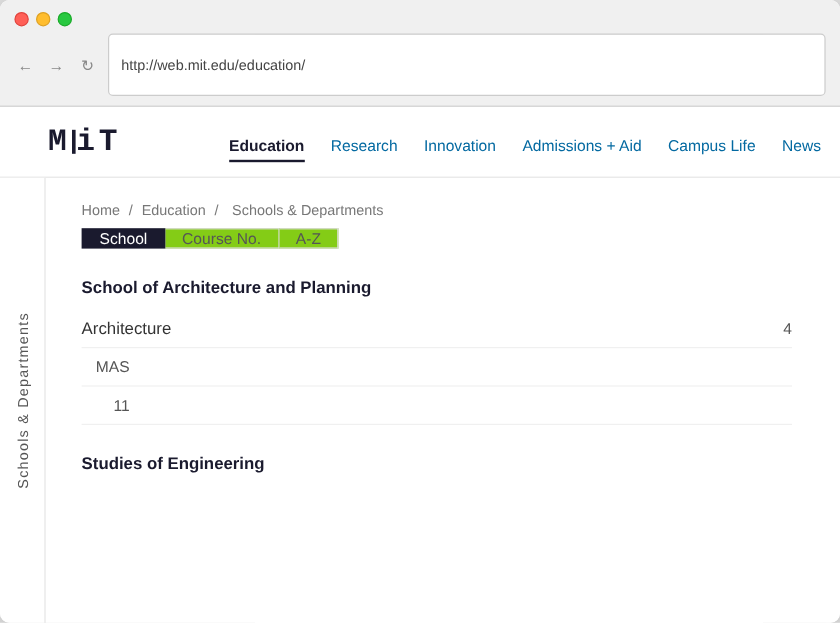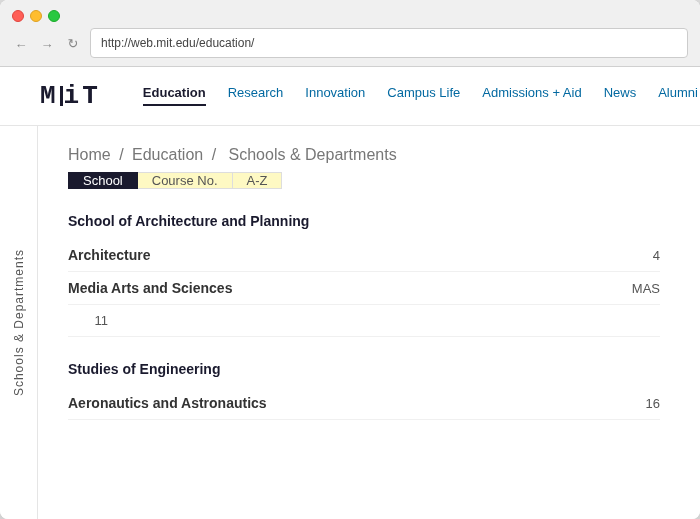--- a/index.html
+++ b/index.html
@@ -65,41 +65,42 @@
       color: #888;
       font-size: 13px;
       cursor: pointer;
     }
 
     .address-bar {
       flex: 1;
       background: #fff;
       border: 1px solid #ccc;
       border-radius: 4px;
-      padding: 7px 10px;
+      padding: 18px 10px;
       font-size: 12px;
       color: #444;
     }
 
     
     .page-content {
       flex: 1;
       overflow-y: auto;
       background: #fff;
       display: flex;
       flex-direction: column;
     }
 
     
     .site-header {
       display: flex;
-      align-items: flex-start;
+      align-items: flex-end;
       padding: 14px 40px;
       border-bottom: 1px solid #e5e5e5;
       flex-shrink: 0;
+      gap: 48px;
     }
 
     .mit-logo {
       display: flex;
       align-items: center;
       margin-right: 32px;
       flex-shrink: 0;
     }
 
     .site-nav {
@@ -158,21 +159,21 @@
       letter-spacing: 1px;
       white-space: nowrap;
     }
 
     .main-content {
       flex: 1;
       padding: 20px 40px 30px 30px;
     }
 
     .breadcrumb {
-      font-size: 16px;
+      font-size: 12px;
       color: #777;
       margin-bottom: 8px;
     }
 
     .breadcrumb a {
       color: #777;
       text-decoration: none;
     }
     .breadcrumb span { color: #777; margin: 0 4px; }
 
@@ -199,21 +200,21 @@
       border: 1px solid transparent;
     }
 
     .tab.active {
       background: #1a1a2e;
       color: #fff;
       font-weight: 500;
     }
 
     .tab.inactive {
-      background: #fef9c3;
+      background: #84cc16;
       color: #555;
       border: 1px solid #ddd;
       border-left: none;
     }
 
     .tab.inactive:first-child { border-left: 1px solid #ddd; }
 
     
     .school-section {
       margin-bottom: 24px;
@@ -231,21 +232,20 @@
       justify-content: space-between;
       align-items: center;
       padding: 8px 0;
       border-bottom: 1px solid #f0f0f0;
     }
 
     .dept-name {
       font-size: 14px;
       color: #333;
       cursor: pointer;
-      font-weight: bold;
     }
 
     .dept-code {
       font-size: 13px;
       color: #555;
       font-weight: 500;
       min-width: 40px;
       text-align: right;
     }
   </style>
@@ -273,22 +273,22 @@
     <div class="site-header">
       <div class="mit-logo">
         <span style="font-size:26px;font-weight:900;letter-spacing:3px;color:#1a1a2e;font-family:'Courier New',monospace;">
           <span style="font-weight:900;">M</span><span style="display:inline-block;width:3px;height:20px;background:#1a1a2e;vertical-align:middle;margin:0 1px;"></span><span style="font-weight:900;">i</span><span style="font-weight:900;">T</span>
         </span>
       </div>
       <nav class="site-nav">
         <div class="nav-item active">Education</div>
         <div class="nav-item">Research</div>
         <div class="nav-item">Innovation</div>
+        <div class="nav-item">Admissions + Aid</div>
         <div class="nav-item">Campus Life</div>
-        <div class="nav-item">Admissions + Aid</div>
         <div class="nav-item">News</div>
         <div class="nav-item">Alumni</div>
 
       </nav>
     </div>
 
     <div class="page-body">
 
       <div class="sidebar">
         <span class="sidebar-label">Schools &amp; Departments</span>
@@ -315,36 +315,31 @@
 
           <div class="school-section">
             <div class="school-name">School of Architecture and Planning</div>
 
             <div class="dept-row">
               <span class="dept-name">Architecture</span>
               <span class="dept-code">4</span>
             </div>
 
             <div class="dept-row">
-              <span class="dept-name">Media Arts and Sciences</span>
               <span class="dept-code">MAS</span>
             </div>
 
             <div class="dept-row">
               <span class="dept-code">11</span>
             </div>
           </div>
 
           <div class="school-section">
             <div class="school-name">Studies of Engineering</div>
 
-            <div class="dept-row">
-              <span class="dept-name">Aeronautics and Astronautics</span>
-              <span class="dept-code">16</span>
-            </div>
 
           </div>
 
         </div>
       </div>
     </div>
   </div>
 </div>
 
 </body></html>

